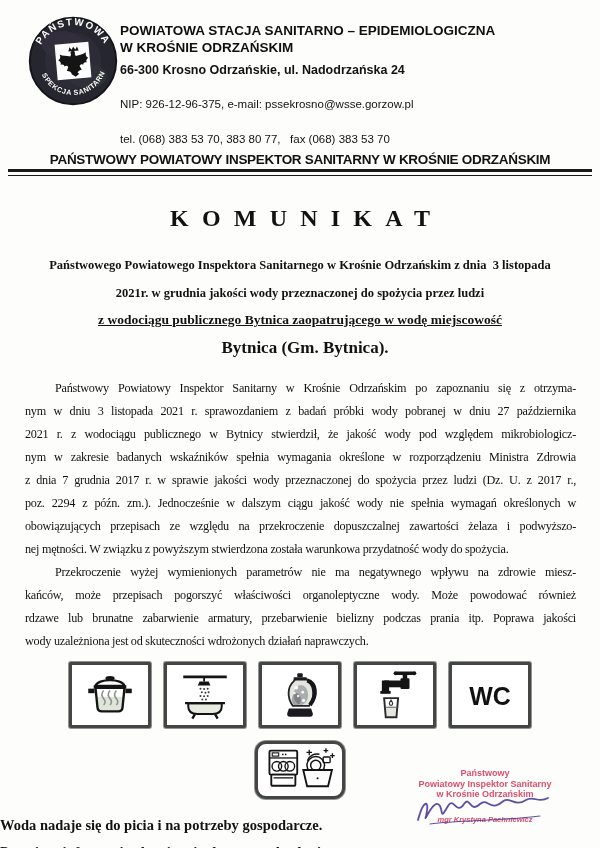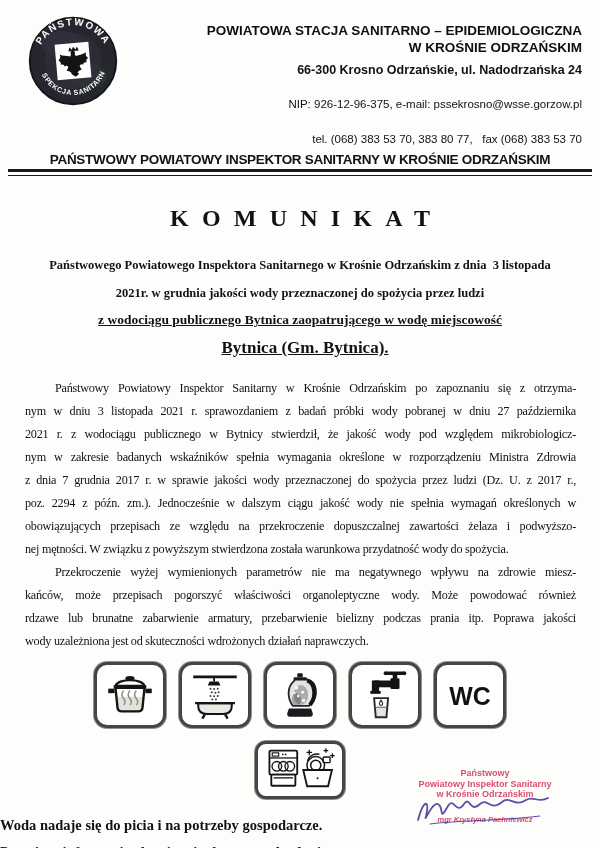--- a/index.html
+++ b/index.html
@@ -2,46 +2,46 @@
 <html lang="pl"><head>
 <meta charset="utf-8">
 <style>
   html,body{margin:0;padding:0;background:#e9e9e9;}
   .page{position:relative;width:600px;height:848px;background:#fdfdfc;overflow:hidden;
         font-family:"Liberation Serif",serif;color:#121212;margin:0 auto;}
 
   
   header{display:flex;padding:14px 18px 0 26px;}
   .logo-wrap{flex:0 0 94px;width:94px;}
-  .head-text{flex:1;text-align:right;font-family:"Liberation Sans",sans-serif;padding-top:8px;}
+  .head-text{flex:1;text-align:left;font-family:"Liberation Sans",sans-serif;padding-top:8px;}
   .org{font-weight:bold;font-size:13.5px;line-height:17px;color:#0f0f0f;}
   .addr{font-weight:bold;font-size:12.5px;margin-top:7px;}
   .contact{font-size:11.5px;line-height:15px;margin-top:20px;white-space:pre;}
   .inspector{font-family:"Liberation Sans",sans-serif;font-weight:bold;font-size:13.5px;
              letter-spacing:-0.3px;text-align:center;margin-top:5px;}
   .double-rule{margin:2px 8px 0 8px;height:3px;border-top:3px solid #191919;border-bottom:1.5px solid #191919;}
 
   
   .title{text-align:center;font-size:24px;font-weight:bold;letter-spacing:0.55em;text-indent:0.55em;margin-top:29px;}
   .sub{text-align:center;font-weight:bold;}
   .sub1{font-size:12.5px;margin-top:26px;white-space:pre;}
   .sub2{font-size:12.5px;margin-top:13px;}
   .sub3{font-size:13.5px;margin-top:11px;text-decoration:underline;}
-  .sub4{font-size:17px;margin-top:10px;text-decoration:underline;padding-left:10px;}
+  .sub4{font-size:17px;margin-top:10px;padding-left:10px;}
 
   
   .bodytext{margin:19px 24px 0 25px;font-size:12.2px;letter-spacing:-0.25px;}
   .line{line-height:23px;text-align:justify;}
   .line.j{text-align-last:justify;}
   .line.ind{text-indent:30px;}
 
   
   .icons{display:flex;justify-content:center;gap:13px;margin-top:9px;}
   .icons.second{margin-top:13px;}
-  .tile{box-sizing:border-box;width:72px;height:66px;border:3.5px solid #454545;border-radius:13px;
+  .tile{box-sizing:border-box;width:82px;height:66px;border:3.5px solid #454545;border-radius:2px;
         background:#fff;display:flex;align-items:center;justify-content:center;
         box-shadow:0 0 0 1px #8d968d;}
   .tile svg{width:58px;height:58px;display:block;}
   .tile.wide{width:90px;height:58px;border-radius:11px;}
   .tile.wide svg{width:82px;height:50px;}
 
   
   .concl{text-align:left;font-weight:bold;font-size:14.5px;line-height:27px;margin-top:13px;}
 
   

